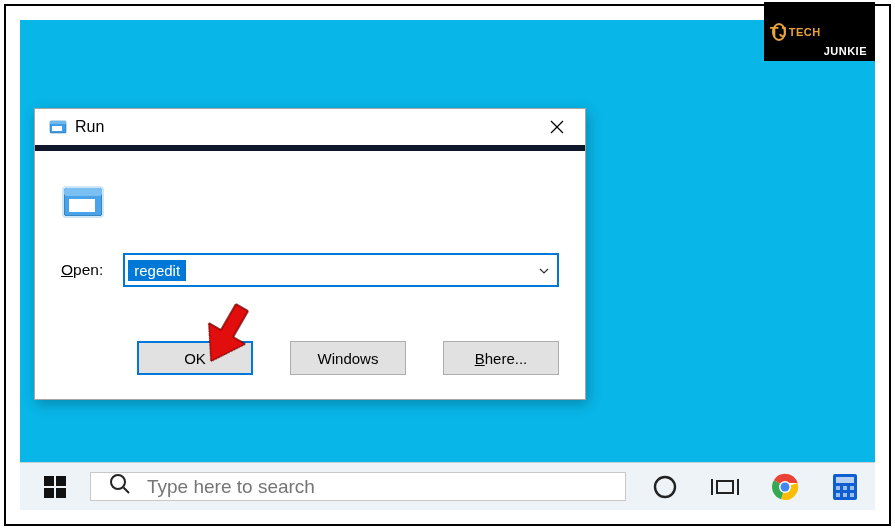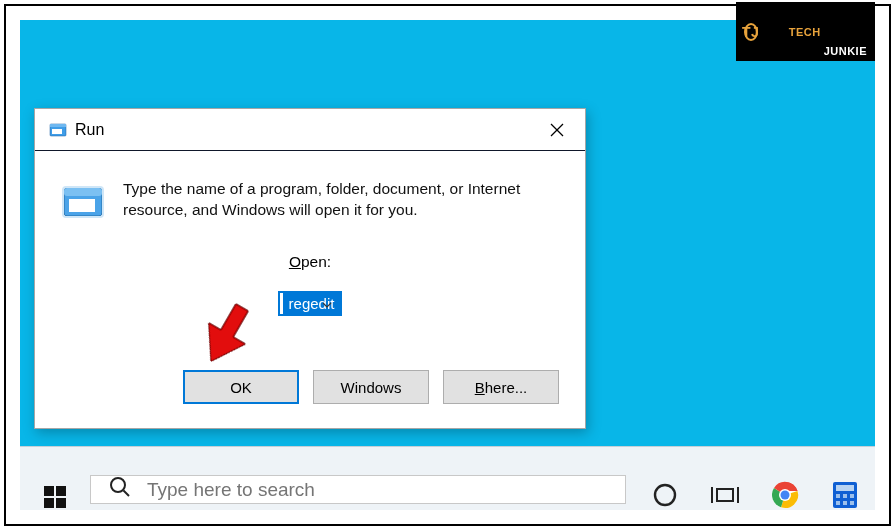--- a/index.html
+++ b/index.html
@@ -45,40 +45,40 @@
     .watermark .circ {
       width: 14px; height: 18px;
       border: 2px solid #e8a33c;
       border-radius: 50%;
       display: inline-flex;
       align-items: center;
       justify-content: center;
       font-size: 14px;
       color: #e8a33c;
     }
-    .watermark .tech { color: #e8a33c; margin-left: 28px; }
+    .watermark .tech { color: #e8a33c; }
     .watermark .junkie { color: #fff; margin-top: 39px; }
 
     
     .run-dialog {
       position: absolute;
       top: 88px;
       left: 14px;
       width: 552px;
       background: #fff;
       border: 1px solid #a6a6a6;
       box-shadow: 2px 4px 12px rgba(0,0,0,0.25);
       z-index: 10;
     }
     .titlebar {
       height: 42px;
       display: flex;
       align-items: center;
       padding: 0 0 0 14px;
-      border-bottom: 1px solid #0f172a;
+      border-bottom: 6px solid #0f172a;
     }
     .titlebar .title-icon {
       width: 18px; height: 18px;
       margin-right: 8px;
       display: inline-block;
     }
     .titlebar .title-text {
       font-size: 16px;
       flex: 1;
     }
@@ -100,29 +100,28 @@
     .desc {
       font-size: 15.5px;
       line-height: 1.35;
       color: #111;
     }
     .open-row {
       padding: 26px 26px 0 26px;
       display: flex;
       align-items: center;
       gap: 20px;
-      flex-direction: column;
     }
     .open-label {
       font-size: 15.5px;
     }
     .open-label .ul { text-decoration: underline; }
     .combo {
       flex: 1;
-      height: 20px;
+      height: 34px;
       border: 2px solid #0078d7;
       background: #fff;
       display: flex;
       align-items: center;
       position: relative;
     }
     .combo-value {
       padding: 2px 6px;
       font-size: 15px;
       color: #fff;
@@ -153,35 +152,36 @@
     .btn {
       width: 116px;
       height: 34px;
       font-size: 15px;
       background: #e1e1e1;
       border: 1px solid #adadad;
       cursor: pointer;
       display: flex;
       align-items: center;
       justify-content: center;
+      margin-left: 23px;
     }
     .btn.default {
       border: 2px solid #0078d7;
     }
     .btn .ul { text-decoration: underline; }
 
     
     .taskbar {
       position: absolute;
       bottom: 0; left: 0; right: 0;
-      height: 64px;
+      height: 48px;
       background: #eef3f7;
       border-top: 1px solid #c5d0d8;
       display: flex;
-      align-items: flex-end;
+      align-items: center;
     }
     .start-btn {
       width: 70px;
       display: flex;
       align-items: center;
       justify-content: center;
       cursor: pointer;
     }
     .search-box {
       flex: 1;
@@ -250,21 +250,20 @@
 
       <div class="dialog-body">
         <div class="run-icon">
           <svg viewBox="0 0 44 44">
             <rect x="3" y="9" width="38" height="28" rx="3" fill="#4aa3e8" stroke="#1f6aa8" stroke-width="1"></rect>
             <rect x="3" y="9" width="38" height="8" rx="3" fill="#7bc0f2"></rect>
             <rect x="8" y="20" width="26" height="13" fill="#fff"></rect>
             <rect x="2" y="8" width="40" height="30" rx="3" fill="none" stroke="#cfe6f7" stroke-width="2"></rect>
           </svg>
         </div>
-        <div class="desc">Type the name of a program, folder, document, or Internet resource, and Windows will open it for you.</div>
       </div>
 
       <div class="open-row">
         <div class="open-label"><span class="ul">O</span><span>pen:</span></div>
         <div class="combo">
           <span class="combo-value">regedit</span>
           <span class="combo-chevron">
             <svg width="10" height="6" viewBox="0 0 10 6">
                 <path d="M1 1 L5 5 L9 1" fill="none" stroke="#333" stroke-width="1.2"></path>
               </svg>

